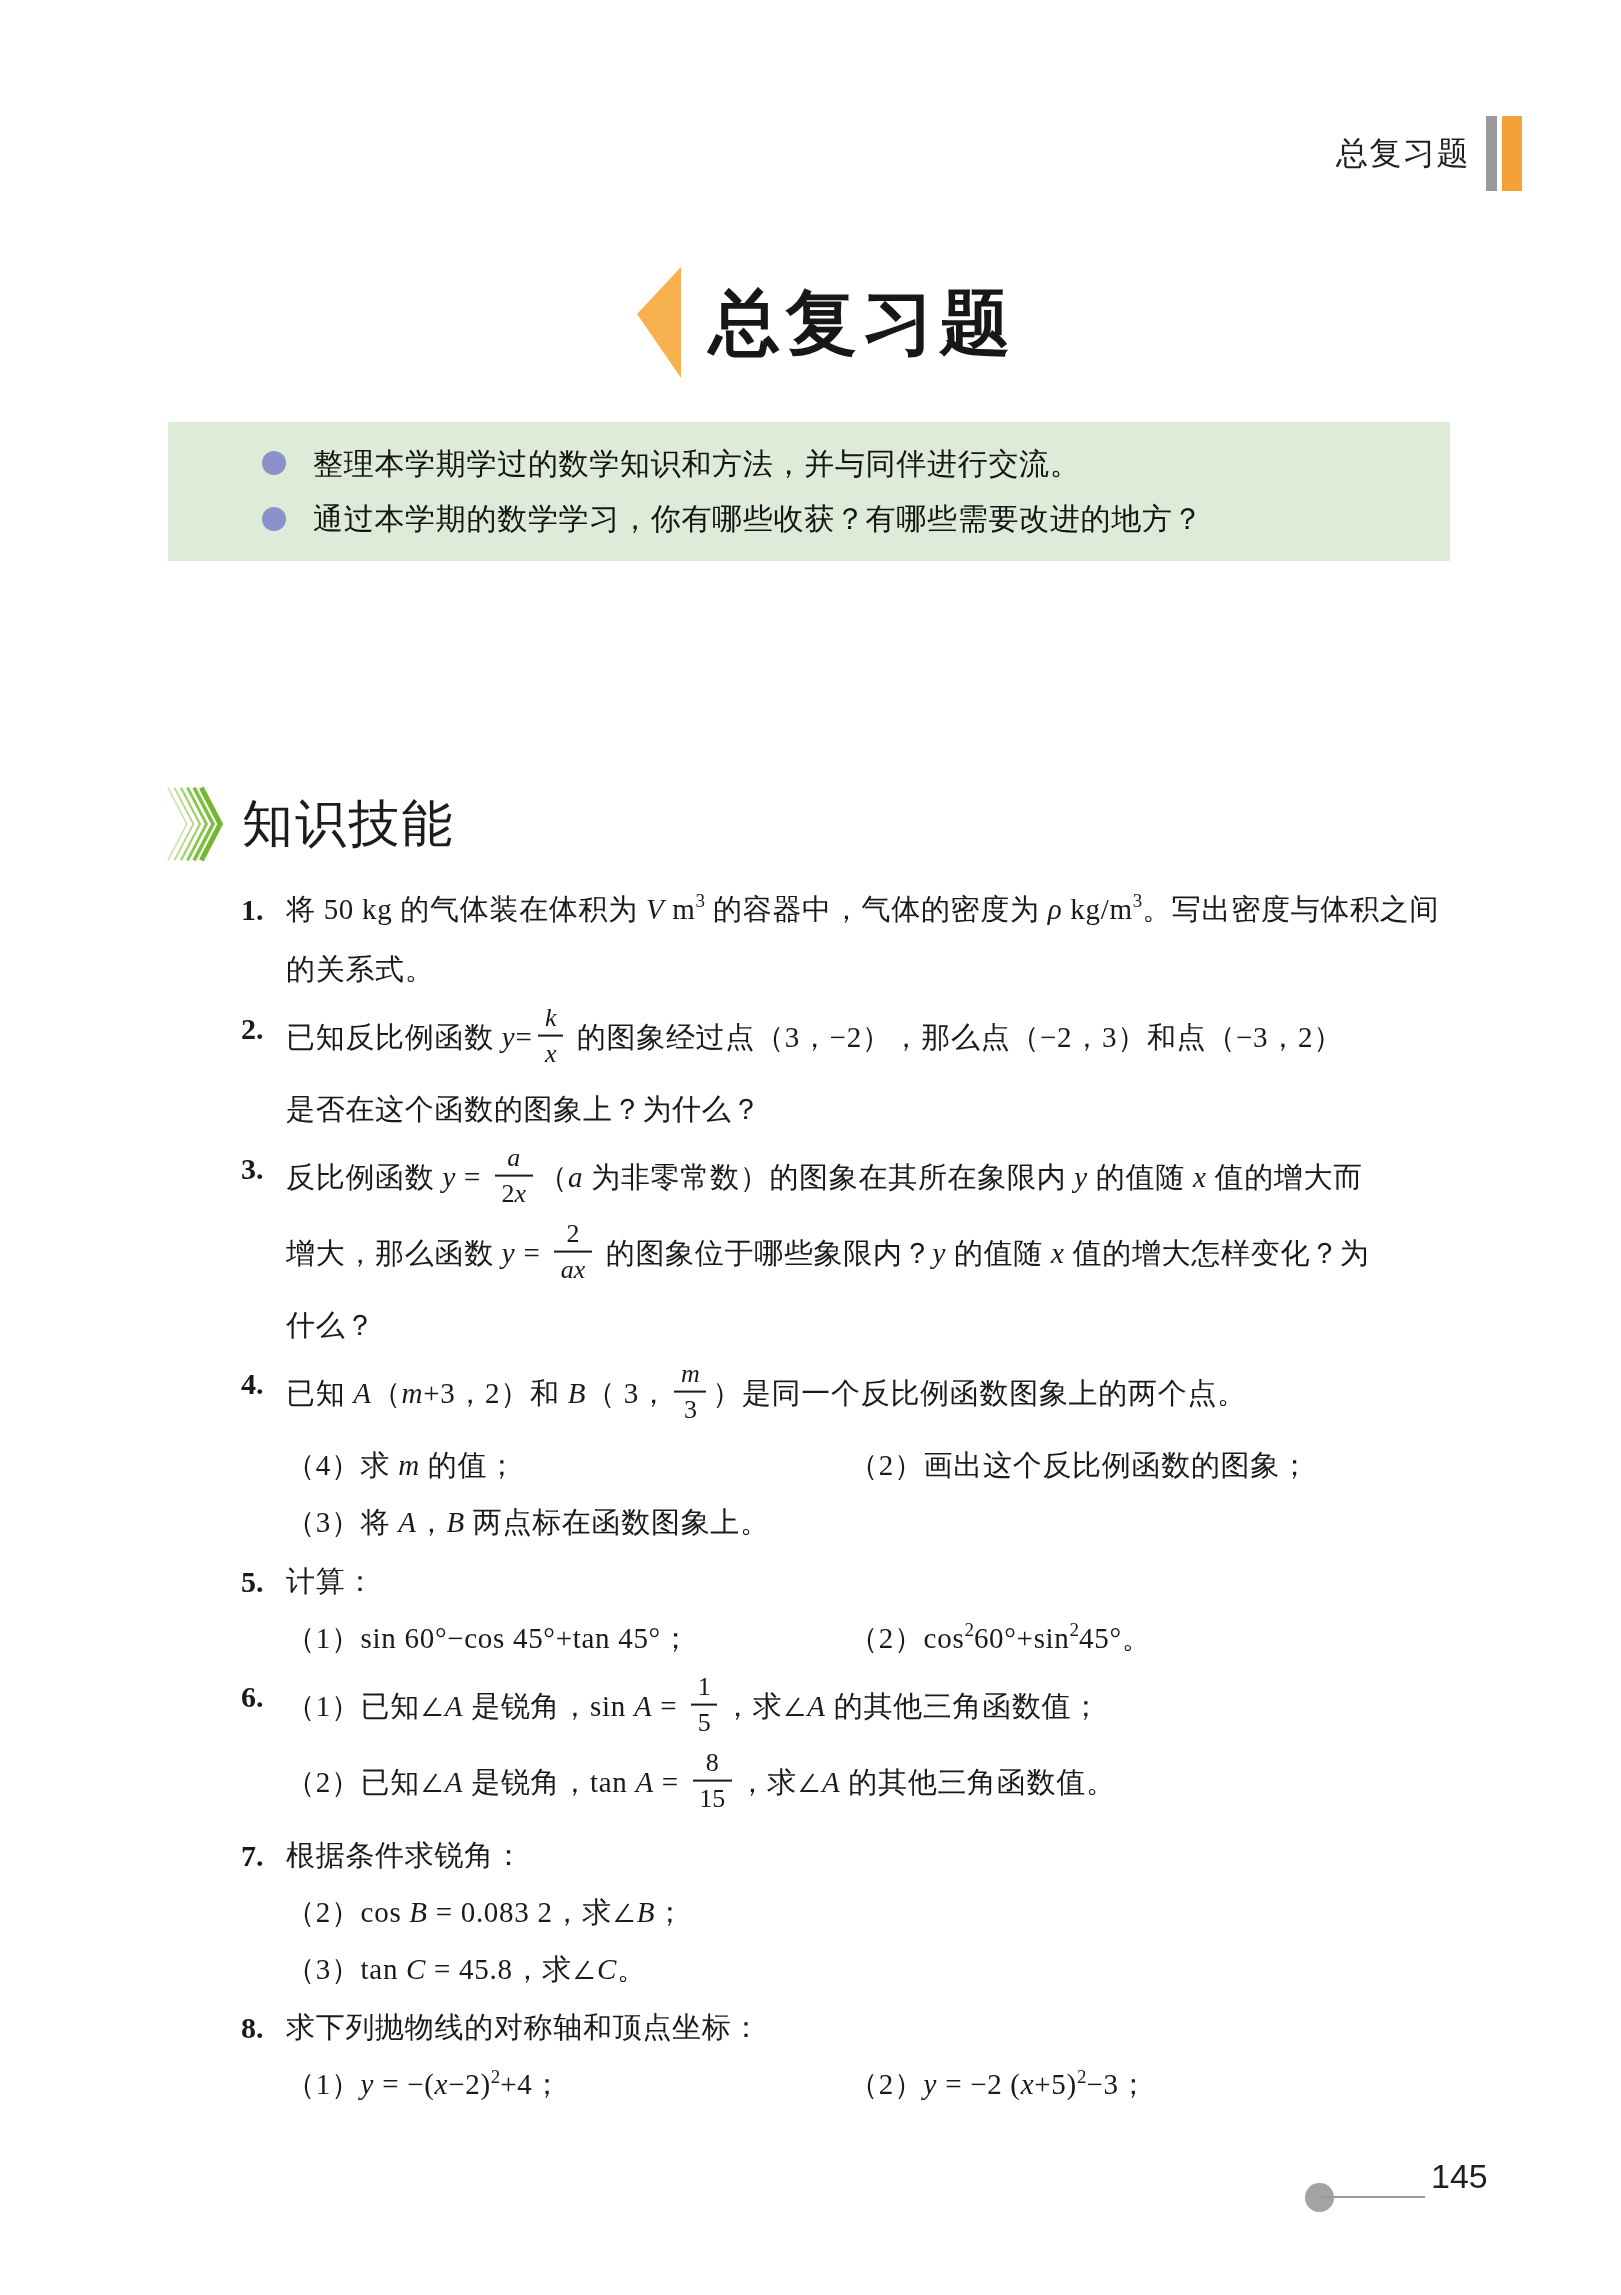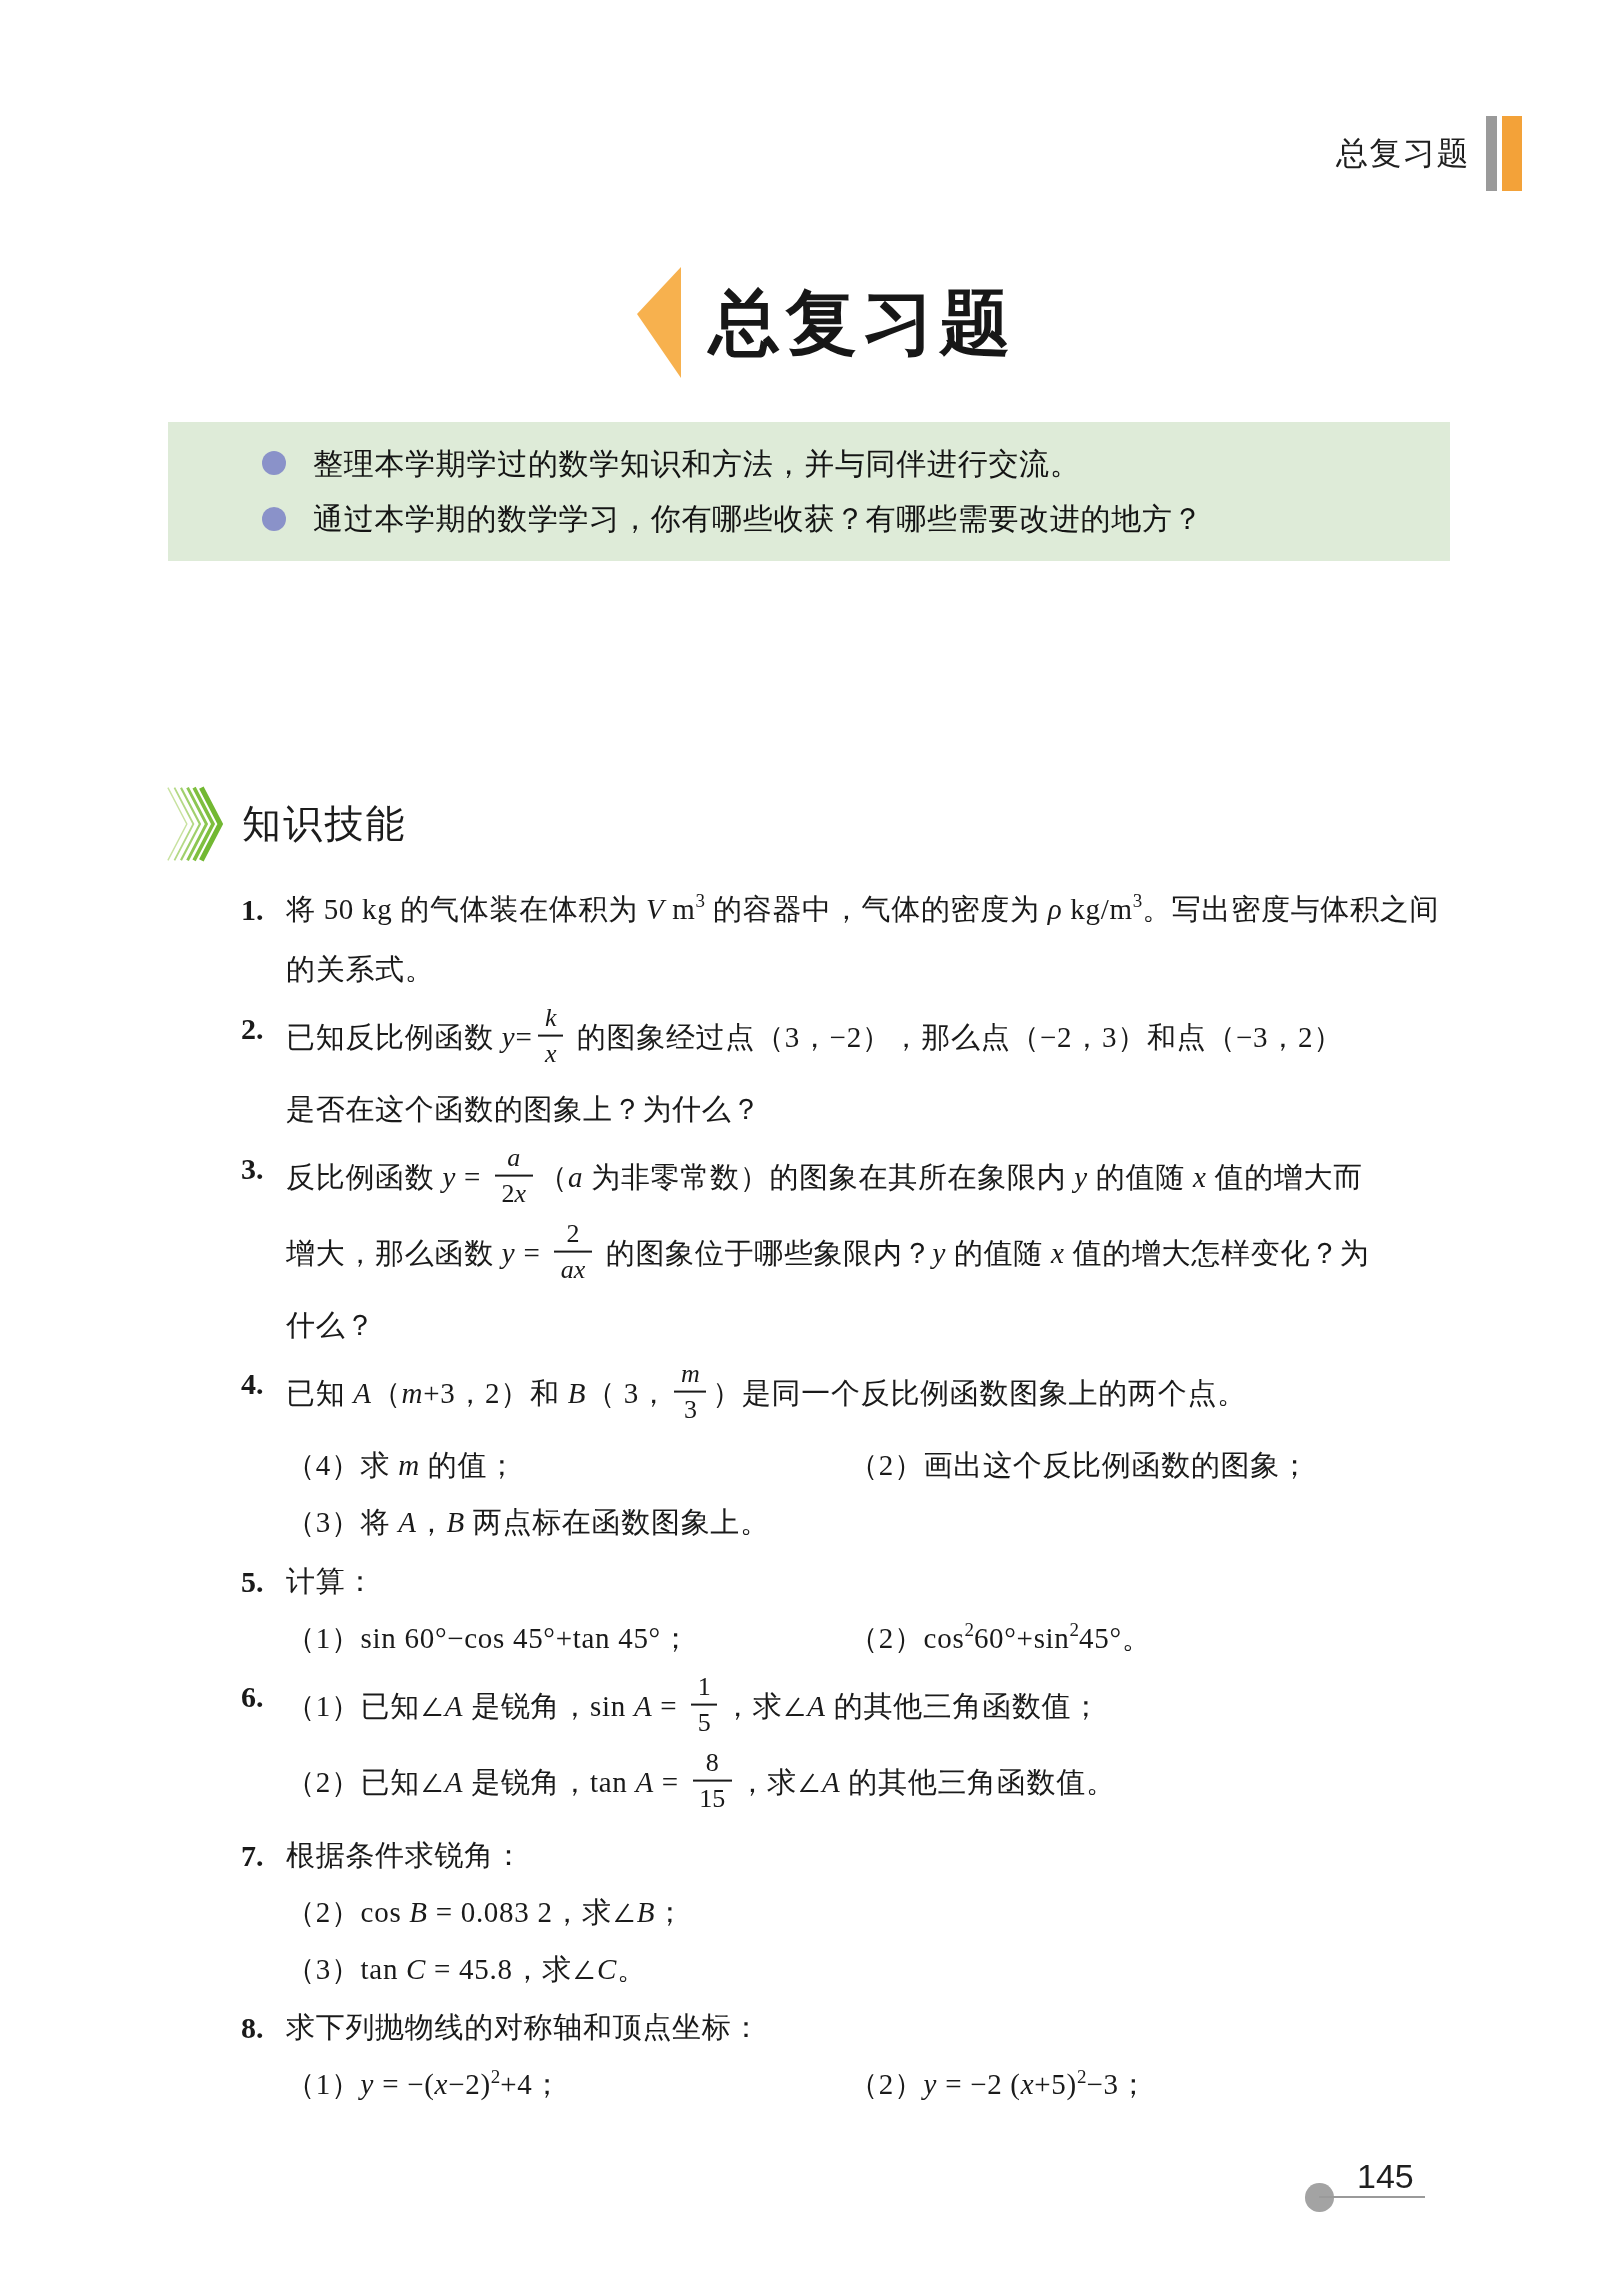--- a/index.html
+++ b/index.html
@@ -64,21 +64,21 @@
 
   
   .section-head{
     position:absolute;top:783px;left:165px;
     display:flex;align-items:center;
   }
   .chevrons{margin-right:13px;}
   .section-title{
     margin:0;
     font-family:"Liberation Sans","DejaVu Sans",sans-serif;
-    font-weight:500;font-size:39px;color:#1c1c1c;letter-spacing:2.2px;
+    font-weight:500;font-size:51px;color:#1c1c1c;letter-spacing:2.2px;
   }
 
   
   .problems{position:absolute;top:881px;left:241px;width:1214px;}
   .prob{display:flex;margin-bottom:1.5px;}
   .pnum{
     flex:0 0 45px;font-weight:bold;font-size:30px;line-height:57px;
   }
   .pbody{flex:1;font-size:29px;}
   .line{position:relative;line-height:57px;letter-spacing:0.7px;font-family:Liberation Serif, serif;}
@@ -98,21 +98,21 @@
 
   
   .foot-circle{
     position:absolute;left:1305px;top:2183px;width:28.5px;height:28.5px;
     border-radius:50%;background:#a3a3a3;
   }
   .foot-line{
     position:absolute;left:1319px;top:2196px;width:106px;height:1.5px;background:#9a9a9a;
   }
   .page-number{
-    position:absolute;left:1357px;top:2157px;
+    position:absolute;left:1431px;top:2157px;
     font-size:34px;color:#1f1f1f;
     font-family:"Liberation Sans","DejaVu Sans",sans-serif;
   }
 </style>
 </head>
 <body>
 
 <div class="page">
 
   <div class="running-head">

